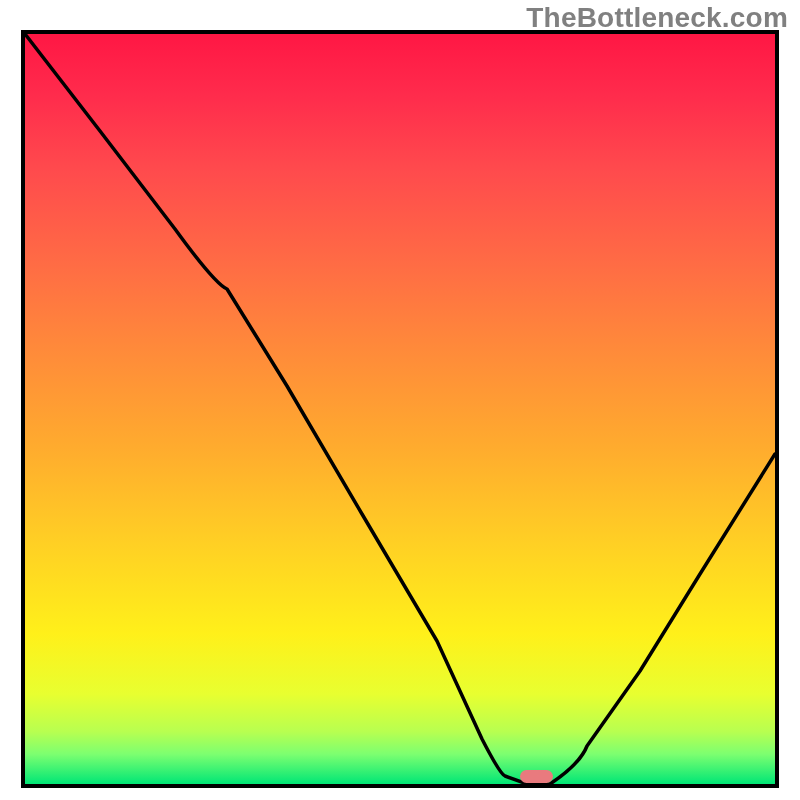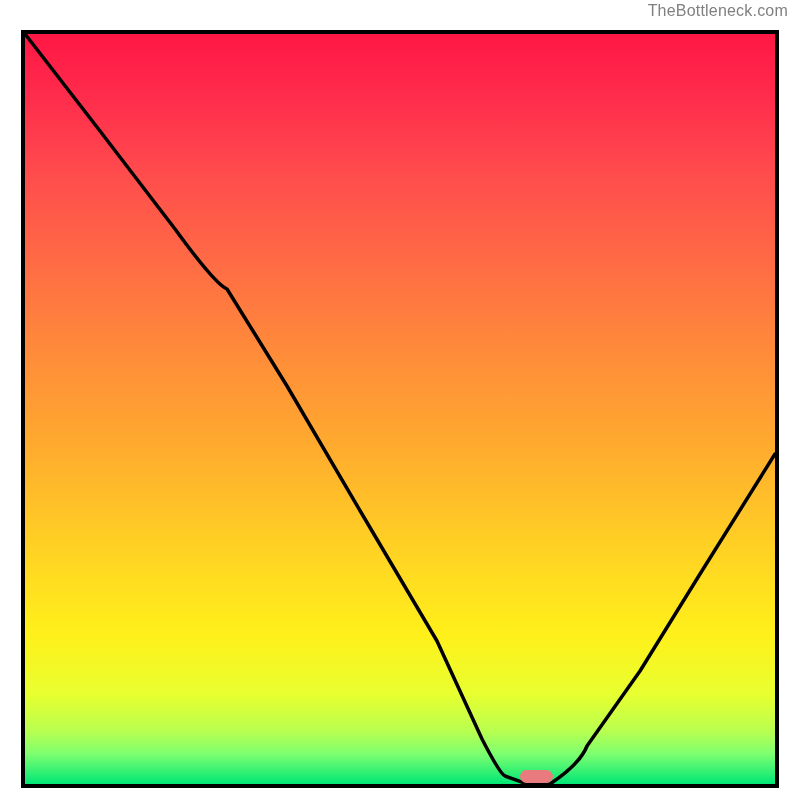--- a/index.html
+++ b/index.html
@@ -13,22 +13,22 @@
   .stage {
     position: relative;
     width: 800px;
     height: 800px;
   }
   .watermark {
     position: absolute;
     top: 2px;
     right: 12px;
     color: #808080;
-    font-size: 16px;
-    font-weight: 400;
+    font-size: 28px;
+    font-weight: 700;
     letter-spacing: 0.2px;
   }
   .frame {
     position: absolute;
     left: 21px;
     top: 30px;
     width: 758px;
     height: 758px;
     border: 4px solid #000;
     box-sizing: border-box;

